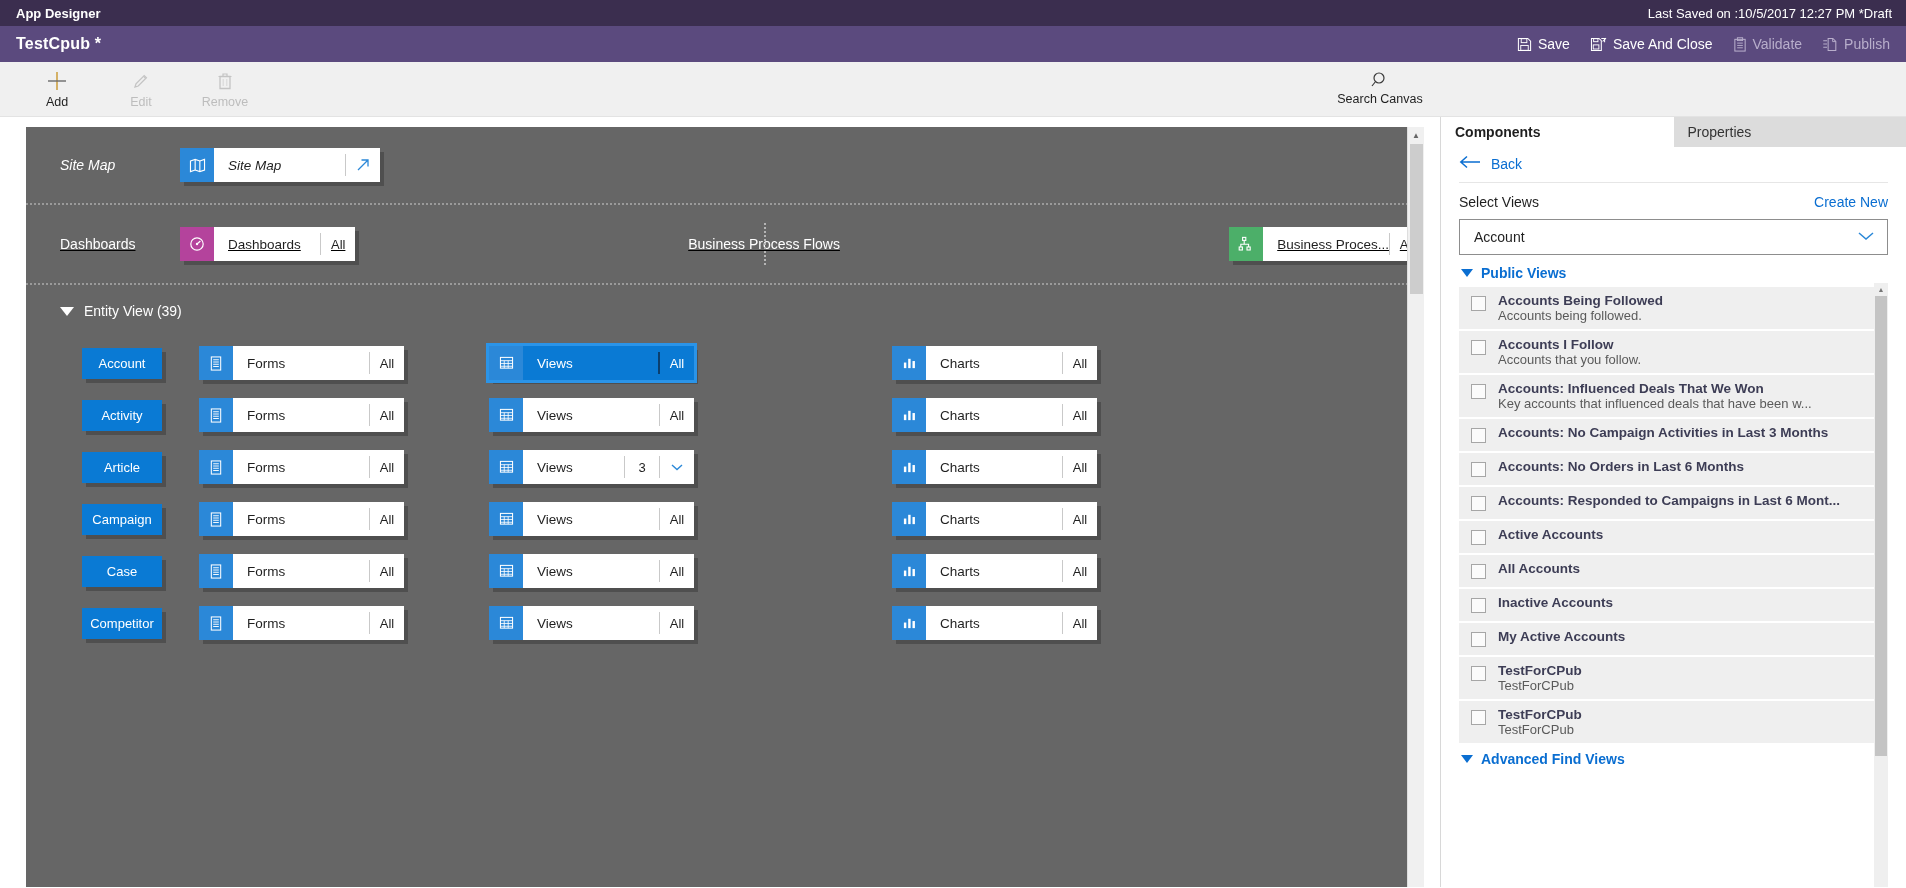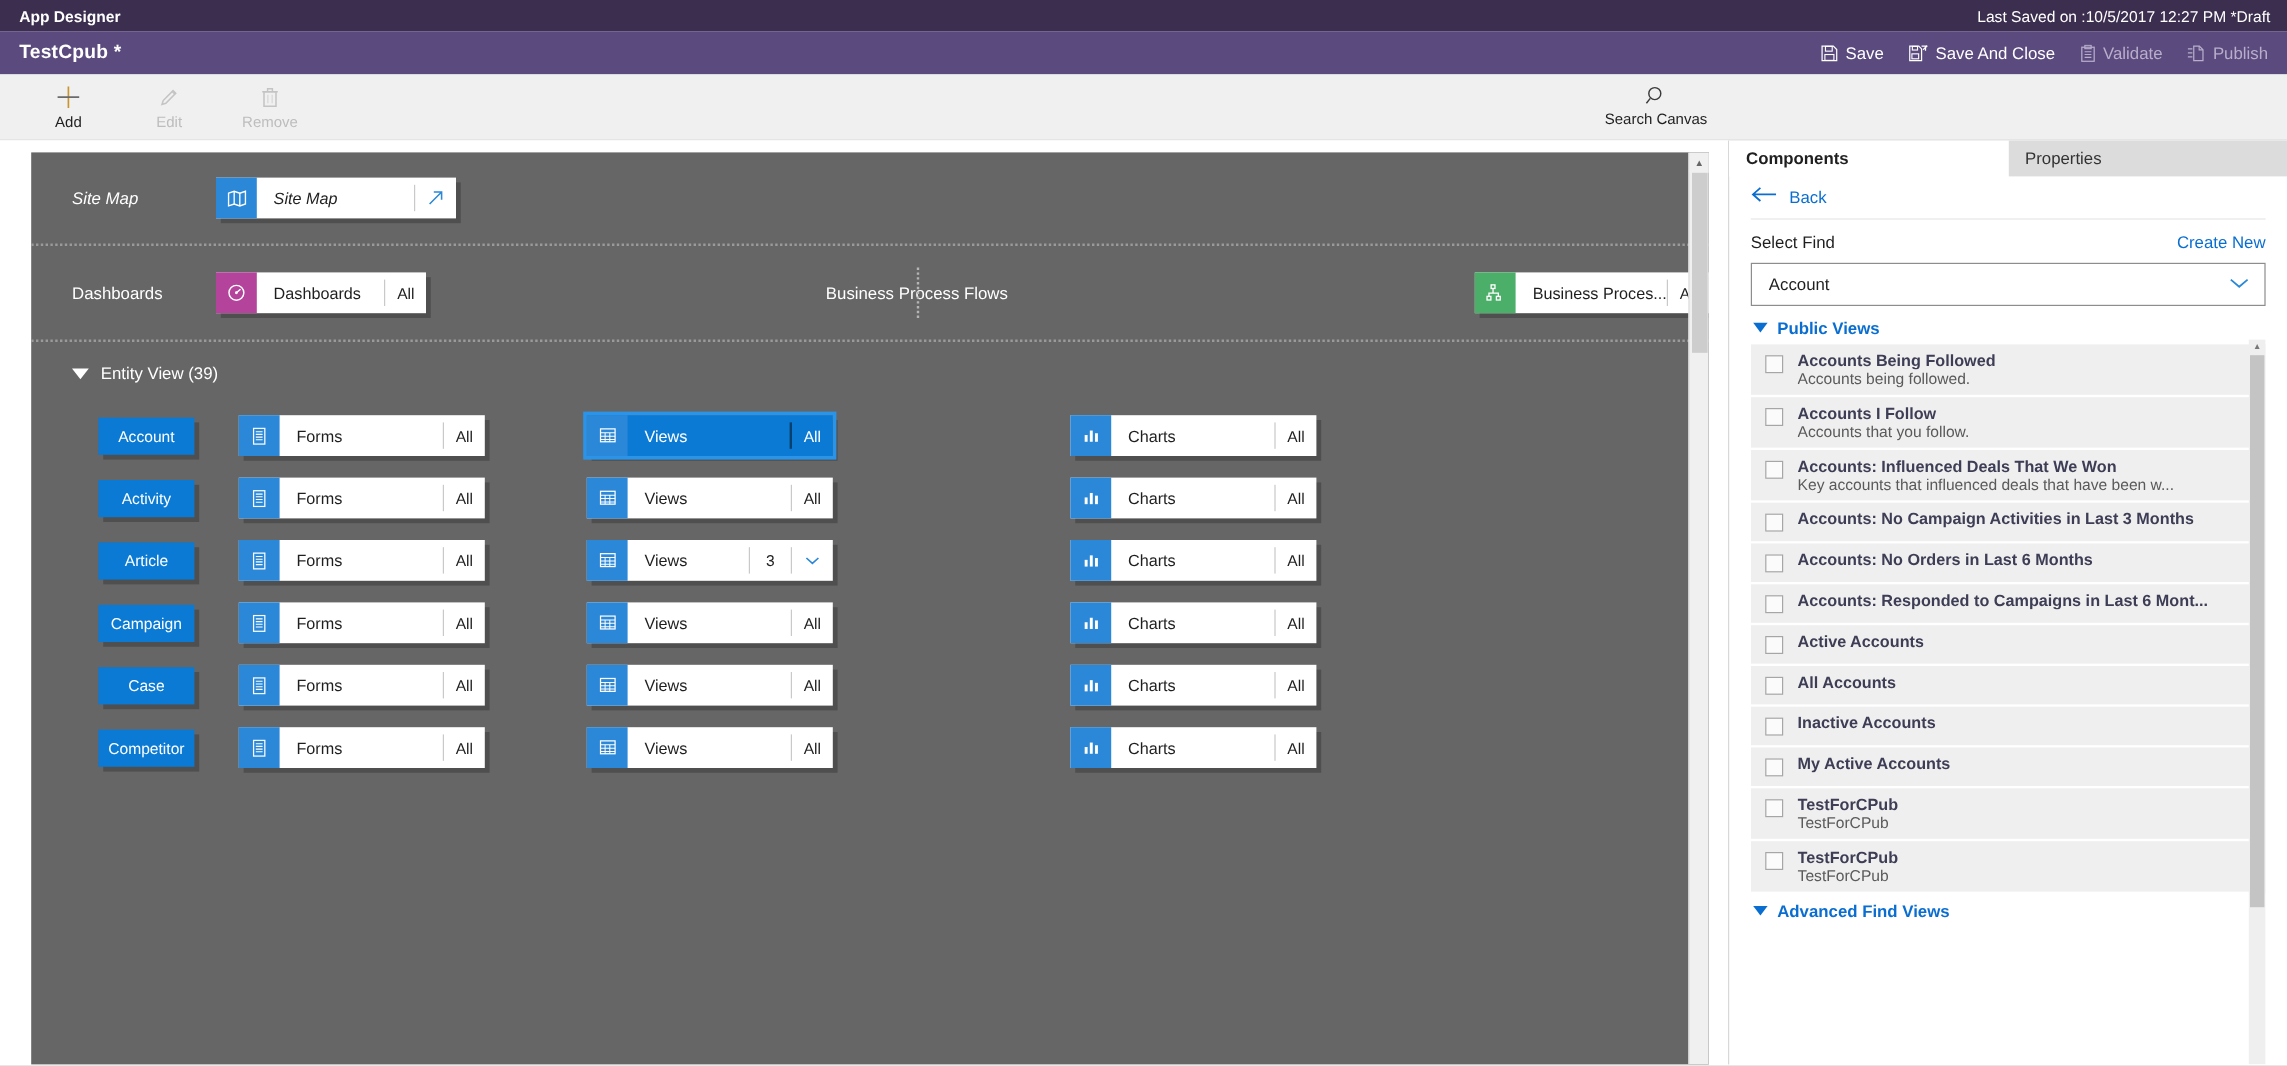--- a/index.html
+++ b/index.html
@@ -113,20 +113,21 @@
     border-bottom: 2px dotted #9a9a9a;
     padding-left: 34px;
     font-style: italic;
   }
   .row-dash {
     height: 80px;
     display: flex; align-items: center;
     border-bottom: 2px dotted #9a9a9a;
     padding-left: 34px;
     position: relative;
+    text-decoration: underline;
   }
   .row-label {
     color: #ffffff;
     font-size: 14px;
     width: 120px;
     flex: none;
   }
   .row-label.wide { width: 210px; }
 
   .divider-vert {
@@ -760,21 +761,21 @@
       <div class="back-link">
         <span>
           <svg width="22" height="14" viewBox="0 0 22 14">
               <path d="M8 1.5L1.8 7 8 12.5M1.8 7H21" fill="none" stroke="#0a6ed1" stroke-width="1.5"></path>
             </svg>
         </span>
         <span>Back</span>
       </div>
 
       <div class="select-row">
-        <span class="title">Select Find</span>
+        <span class="title">Select Views</span>
         <span class="create">Create New</span>
       </div>
 
       <div class="combo">
         <span>Account</span>
         <span class="chev">
           <svg width="18" height="12" viewBox="0 0 18 12">
               <path d="M2 3l7 6 7-6" fill="none" stroke="#2b88d8" stroke-width="1.5"></path>
             </svg>
         </span>

